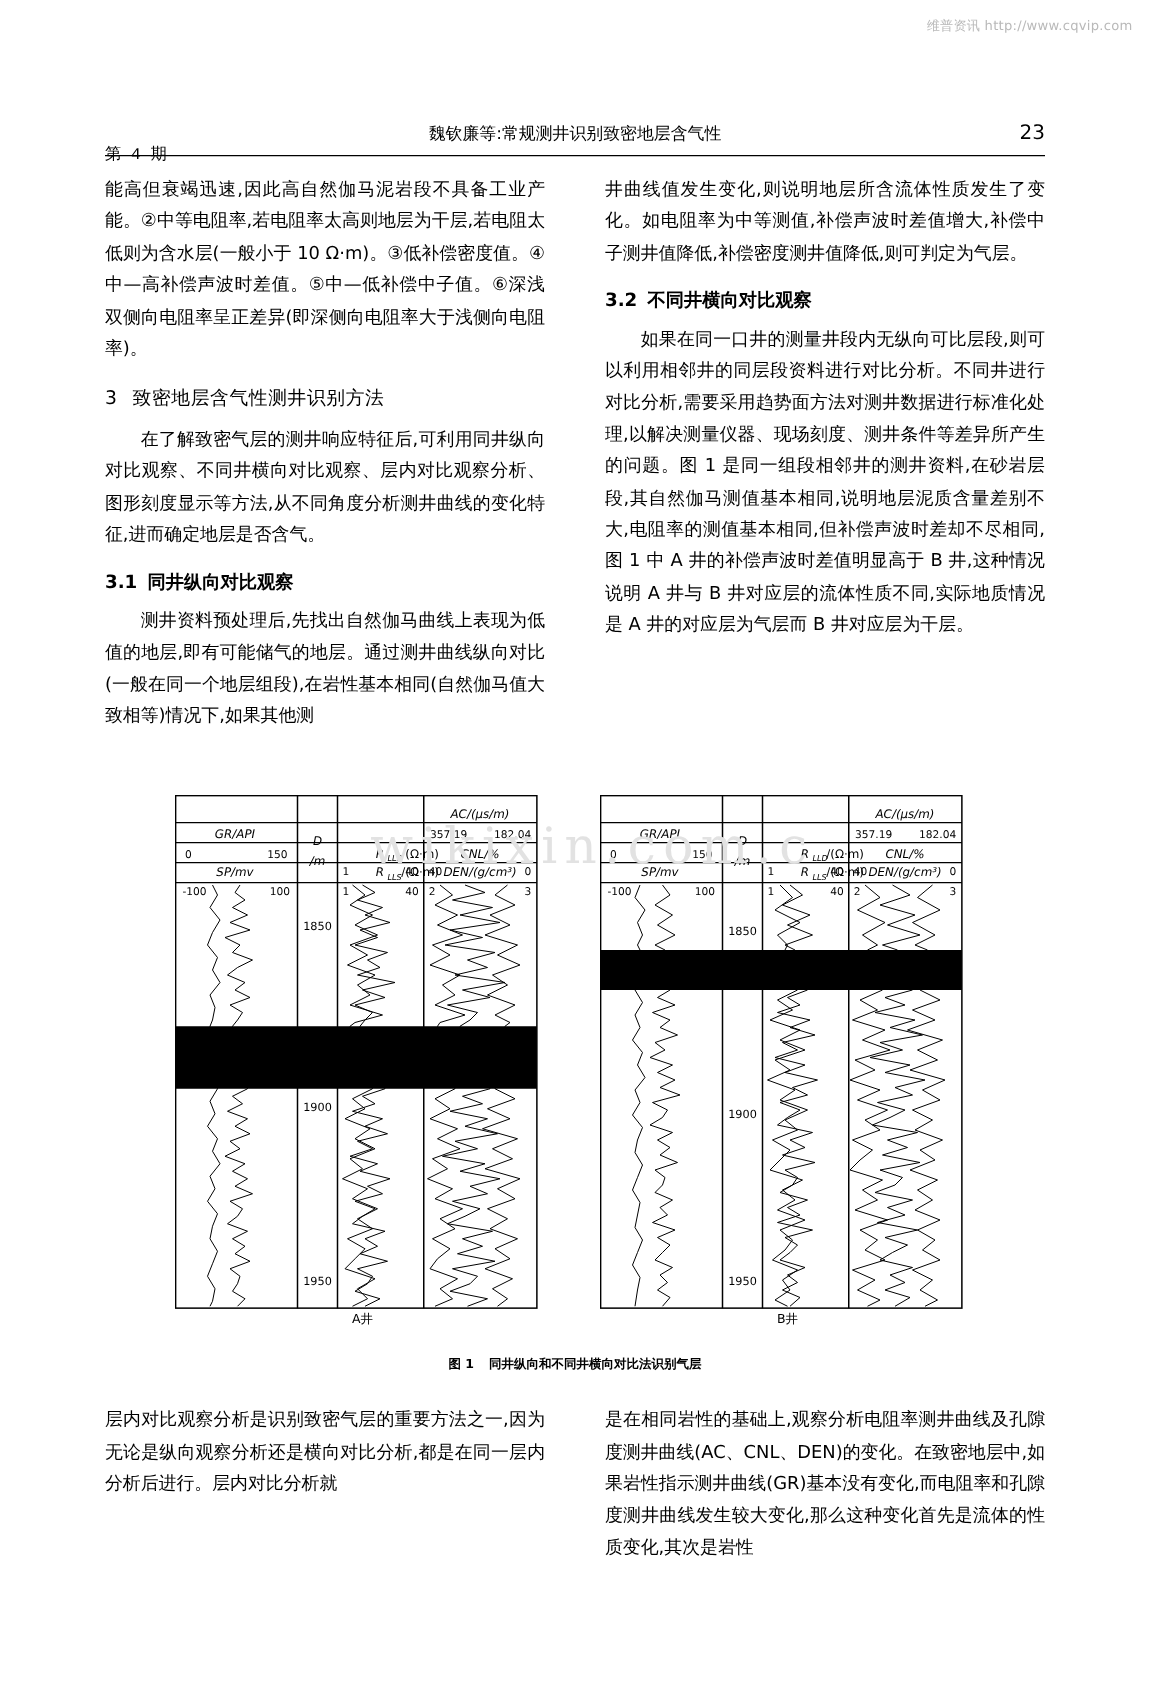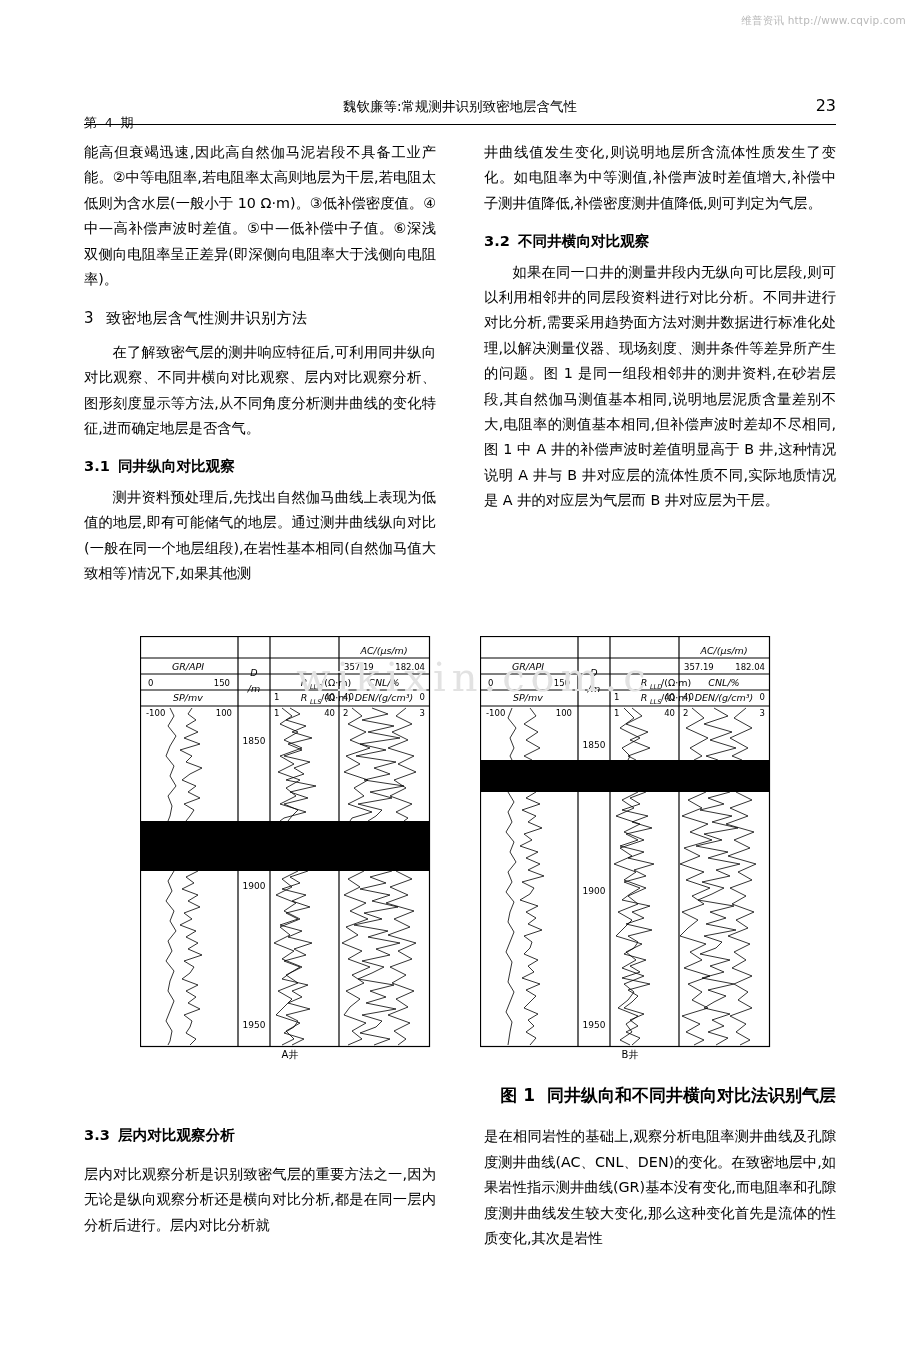--- a/index.html
+++ b/index.html
@@ -116,22 +116,22 @@
     height: 428px;
   }
   .fig-panel.a { left: 56px; }
   .fig-panel.b { left: 396px; }
 
   .fig-caption {
     position: absolute;
     left: 0;
     top: 448px;
     width: 752px;
-    text-align: right;
-    font-size: 17px;
+    text-align: center;
+    font-size: 10px;
     font-weight: bold;
   }
   .fig-caption .cap-label { margin-right: 12px; }
 
   .well-label {
     position: absolute;
     bottom: 2px;
     width: 100%;
     text-align: center;
     font-size: 10px;
@@ -411,21 +411,18 @@
     </svg>
     <div class="well-label">B井</div>
   </div>
 
   <div class="fig-caption">
     <span class="cap-label">图 1</span><span>同井纵向和不同井横向对比法识别气层</span>
   </div>
 </div>
 
 <div class="bottom-left">
-  <div class="sec-h2">
-    <span class="num">3.3</span><span>层内对比观察分析</span>
-  </div>
   <p class="indent">层内对比观察分析是识别致密气层的重要方法之一,因为无论是纵向观察分析还是横向对比分析,都是在同一层内分析后进行。层内对比分析就</p>
 </div>
 
 <div class="bottom-right">
   <p>是在相同岩性的基础上,观察分析电阻率测井曲线及孔隙度测井曲线(AC、CNL、DEN)的变化。在致密地层中,如果岩性指示测井曲线(GR)基本没有变化,而电阻率和孔隙度测井曲线发生较大变化,那么这种变化首先是流体的性质变化,其次是岩性</p>
 </div>
 
 </body></html>

